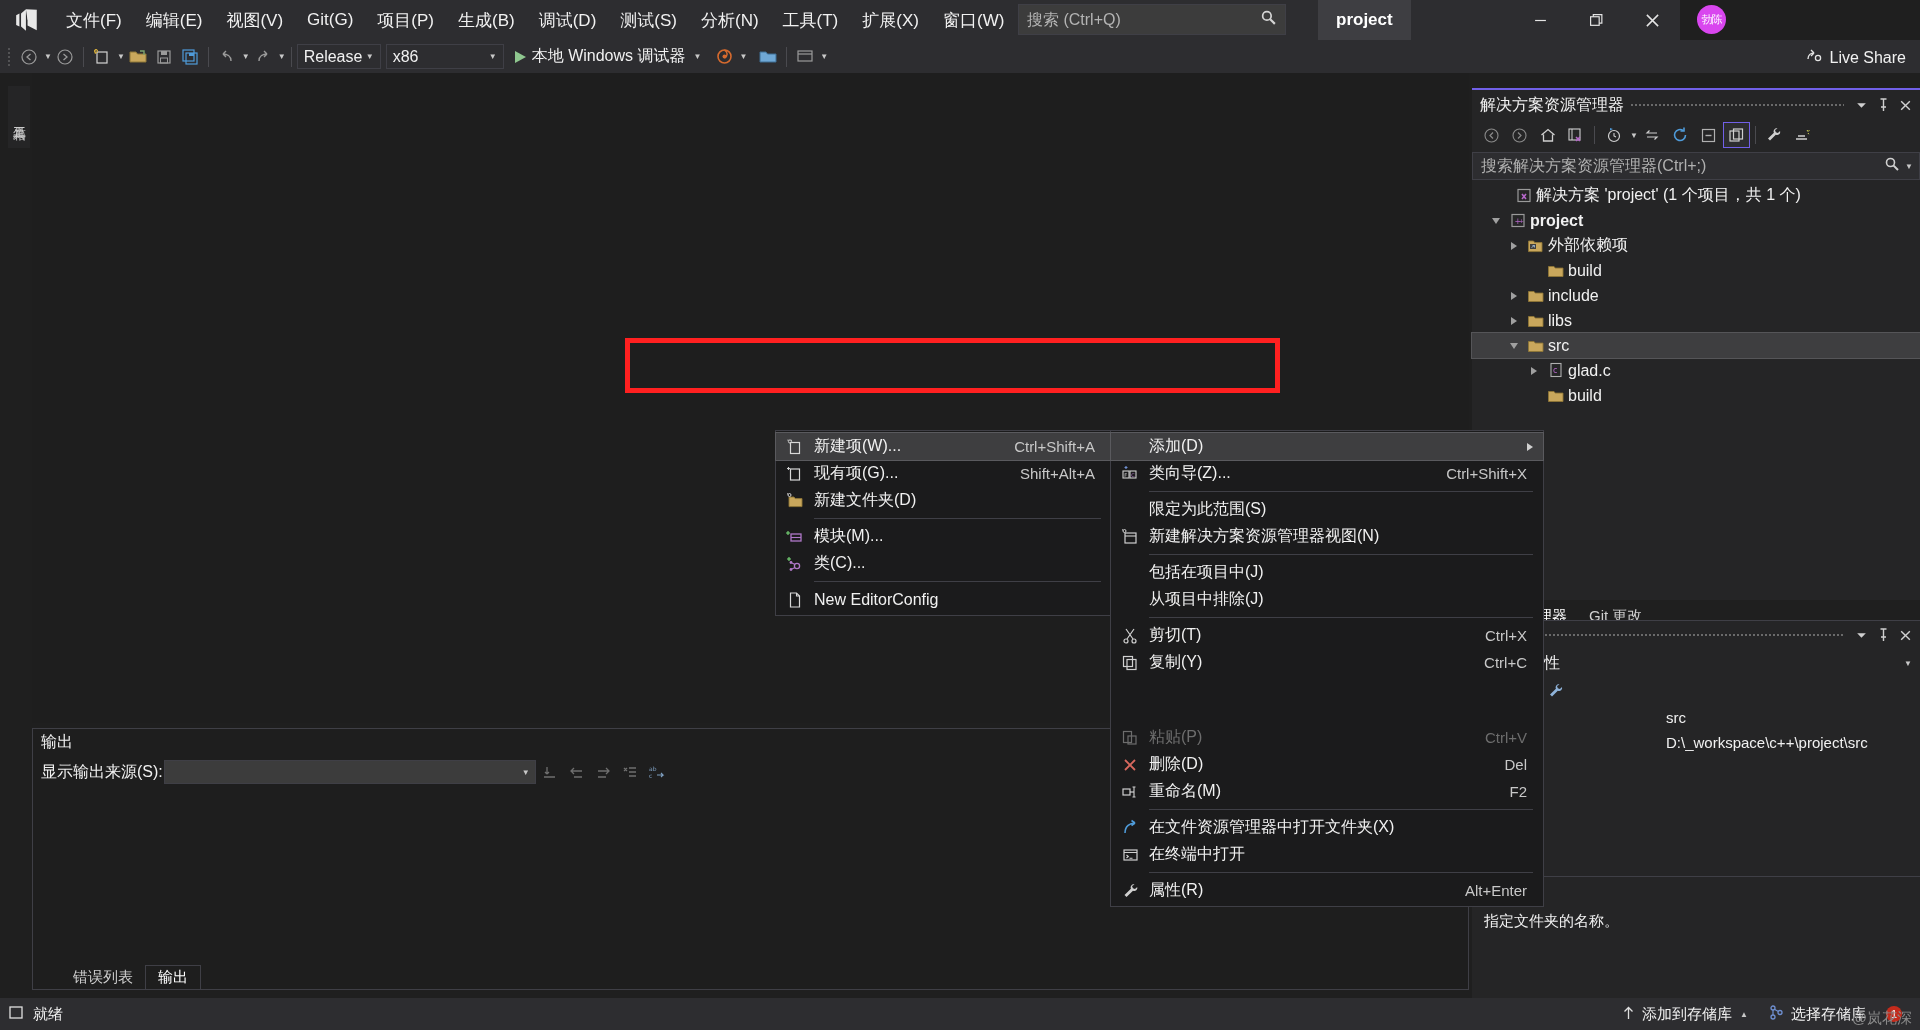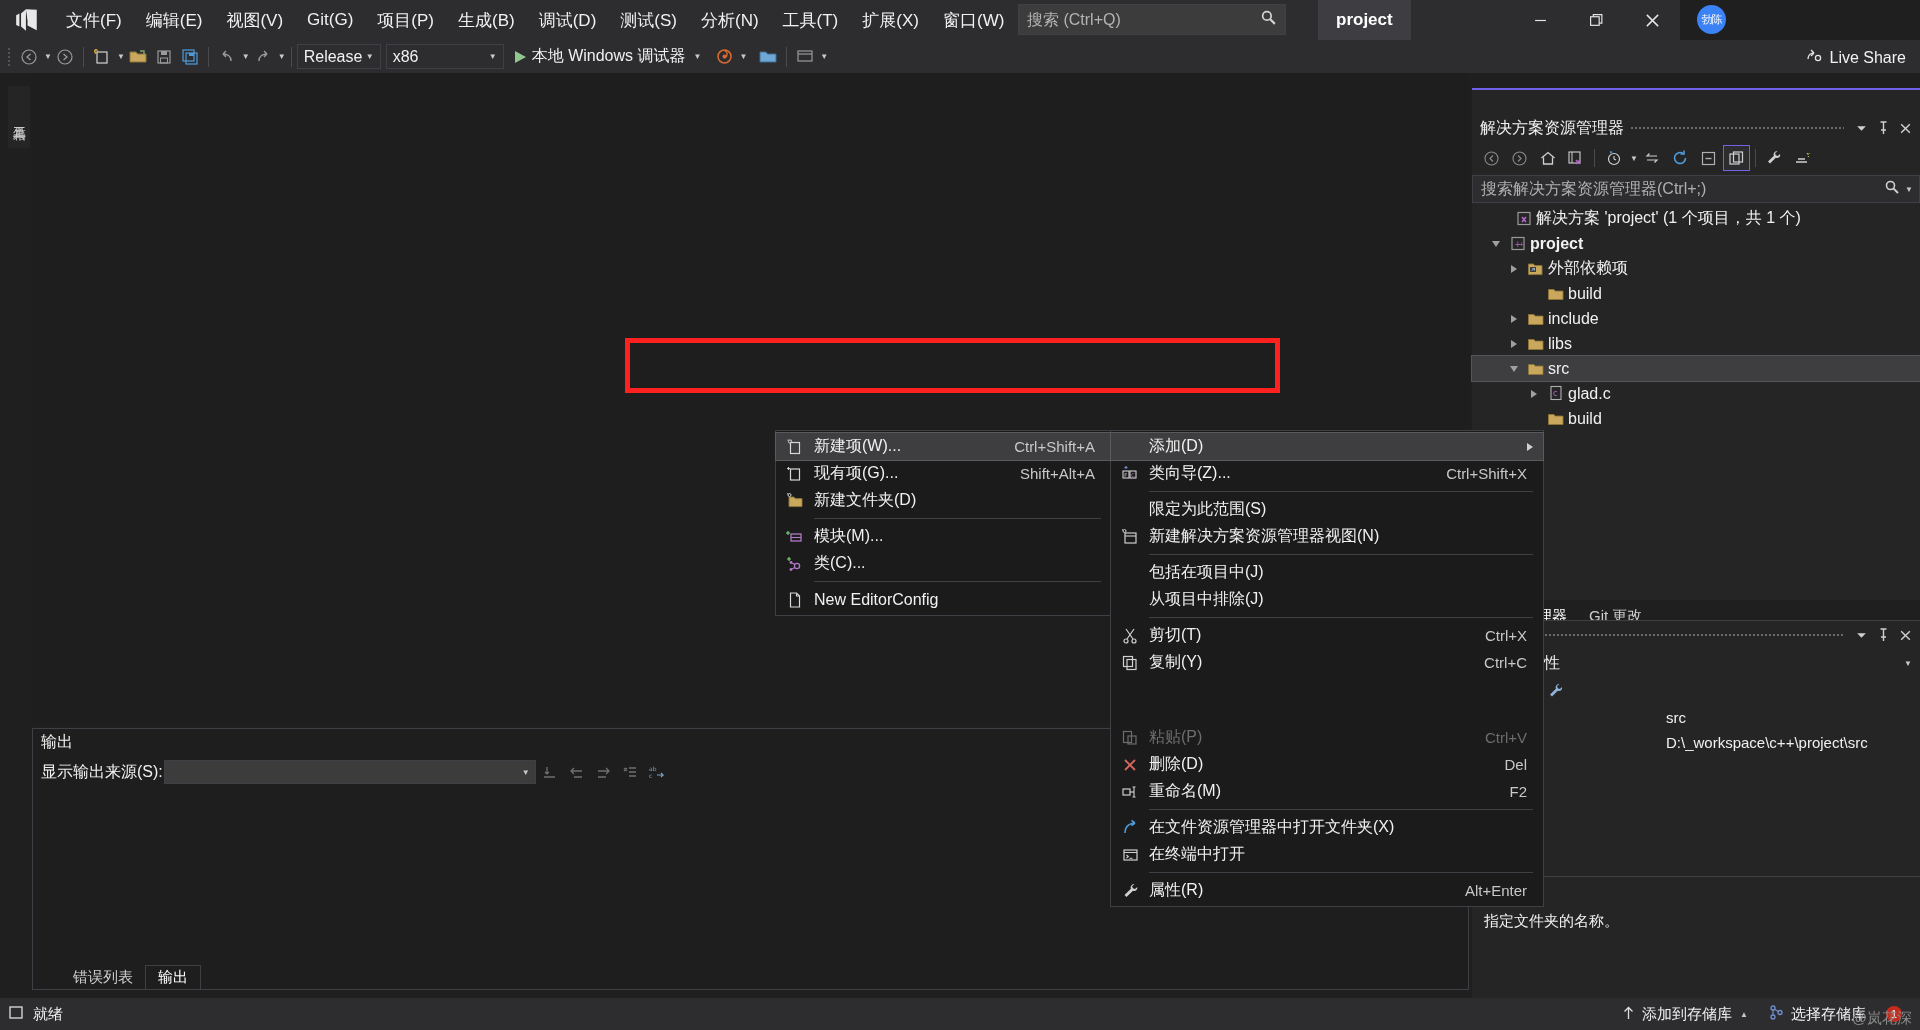--- a/index.html
+++ b/index.html
@@ -39,21 +39,21 @@
   .qsearch .mag { color: #d4d4d4; }
 
   .proj-chip {
     position: absolute; left: 1318px; top: 0; height: 40px;
     background: #3e3e42; color: #ffffff; font-size: 17px; font-weight: bold;
     display: flex; align-items: center; padding: 0 18px;
   }
 
   .avatar {
     position: absolute; left: 1697px; top: 5px; width: 29px; height: 29px;
-    border-radius: 50%; background: #3b82f6; color: #fff;
+    border-radius: 50%; background: #d946ef; color: #fff;
     font-size: 11px; display: flex; align-items: center; justify-content: center;
     letter-spacing: -1px; overflow: hidden;
   }
   .wincontrols { position: absolute; right: 0; top: 0; display: flex; height: 40px; }
   .wb { width: 56px; height: 40px; display: flex; align-items: center; justify-content: center; color: #e4e4e4; }
 
   
   .toolbar {
     position: absolute; left: 0; top: 40px; width: 1920px; height: 33px;
     background: #2d2d30; display: flex; align-items: center; padding-left: 4px;
@@ -130,21 +130,21 @@
     display: flex; align-items: center;
   }
   .otab.active { background: #1e1e1e; color: #ffffff; border-top: 1px solid #3f3f46;
                  border-left: 1px solid #3f3f46; border-right: 1px solid #3f3f46; }
 
   
   .se-panel {
     position: absolute; left: 1472px; top: 88px; width: 448px; height: 512px;
     background: #252526; border-top: 2px solid #7160e8;
   }
-  .se-header { height: 30px; display: flex; align-items: center; padding: 0 4px 0 8px; margin-top: 23px; }
+  .se-header { height: 30px; display: flex; align-items: center; padding: 0 4px 0 8px; }
   .se-title { font-size: 16px; color: #f1f1f1; white-space: nowrap; }
   .se-dots { flex: 1; height: 30px; position: relative; margin: 0 6px; }
   .se-dots::after {
     content: ""; position: absolute; left: 0; right: 0; top: 13px; height: 4px;
     background-image: radial-gradient(#6a6a6a 40%, transparent 41%);
     background-size: 4px 4px; background-repeat: repeat-x;
   }
   .se-hbtn { width: 22px; height: 24px; display: flex; align-items: center; justify-content: center; color: #d0d0d0; }
 
   .se-toolbar { height: 30px; display: flex; align-items: center; gap: 1px; padding-left: 6px; }

